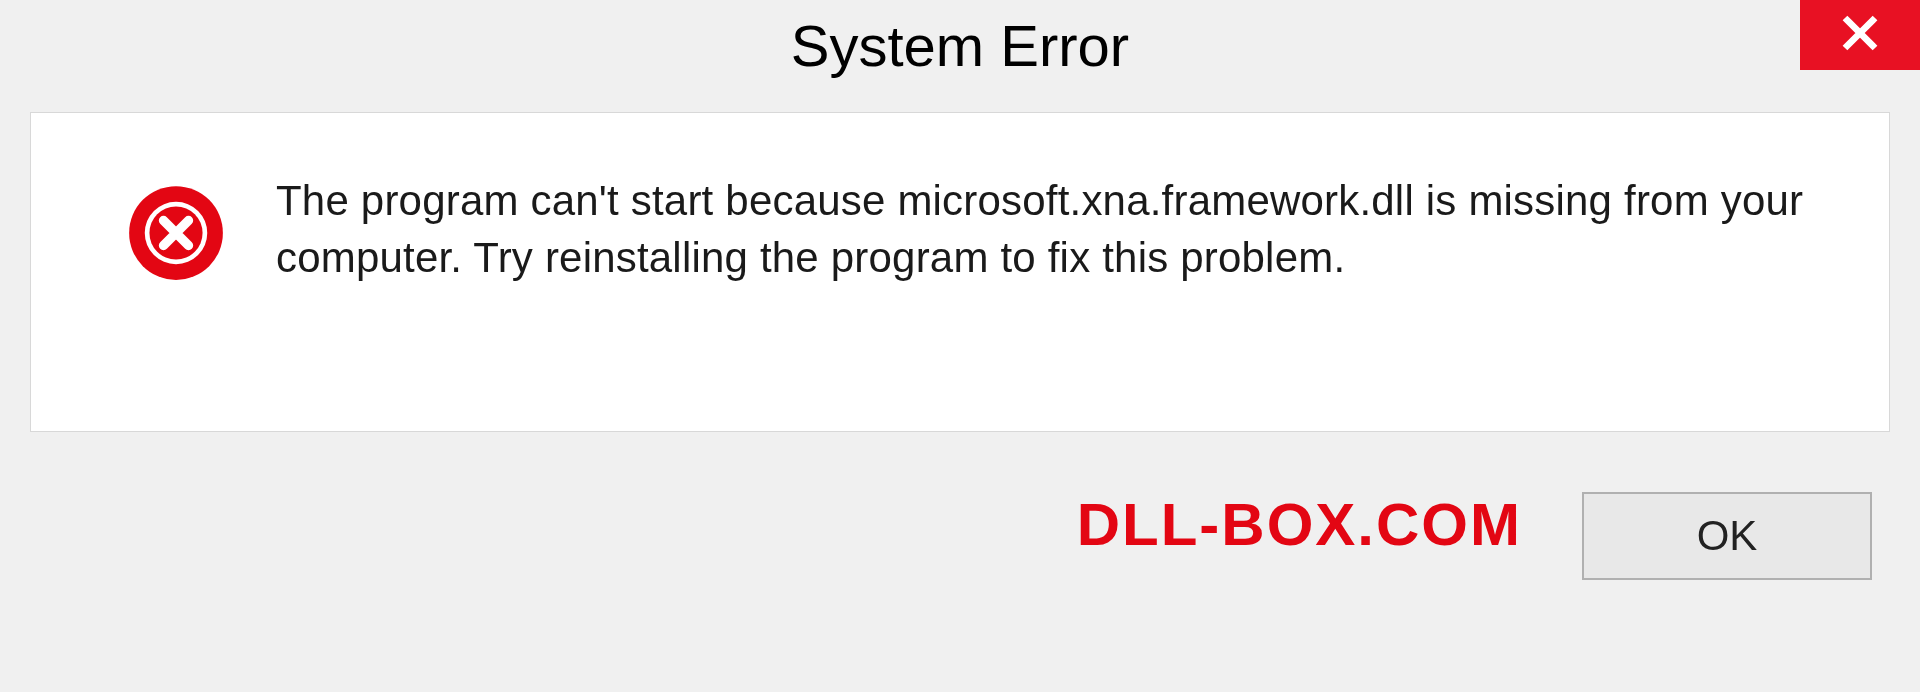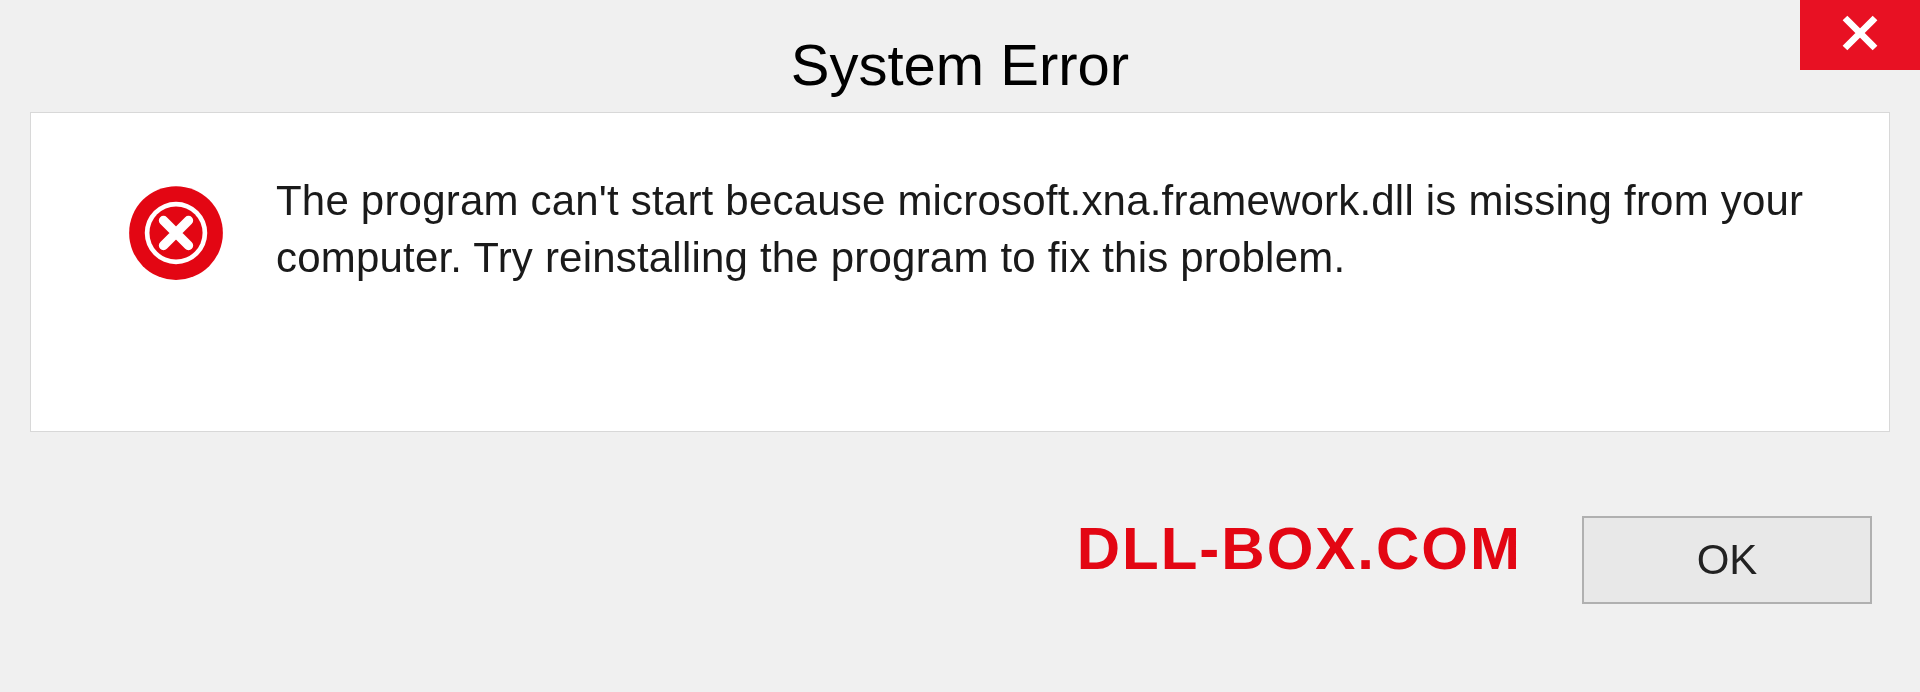--- a/index.html
+++ b/index.html
@@ -16,25 +16,25 @@
       overflow: hidden;
     }
     .dialog {
       width: 100%;
       height: 100%;
       background: #f0f0f0;
       position: relative;
     }
     .title-bar {
       display: flex;
-      align-items: center;
+      align-items: flex-start;
       justify-content: center;
       height: 100px;
       position: relative;
-      padding-top: 28px;
+      padding-top: 12px;
     }
     .title-text {
       font-size: 58px;
       font-weight: 400;
       color: #000;
       letter-spacing: 0px;
     }
     .close-button {
       position: absolute;
       top: 0;
@@ -73,21 +73,21 @@
       font-size: 42px;
       line-height: 1.35;
       color: #1a1a1a;
       font-weight: 400;
       letter-spacing: 0.2px;
     }
     .footer {
       display: flex;
       align-items: center;
       justify-content: flex-end;
-      padding: 60px 48px 0 48px;
+      padding: 36px 48px 0 48px;
       gap: 60px;
     }
     .watermark {
       font-size: 60px;
       font-weight: 800;
       color: #e30613;
       letter-spacing: 2px;
       font-family: Arial, "Arial Black", sans-serif;
     }
     .ok-button {

